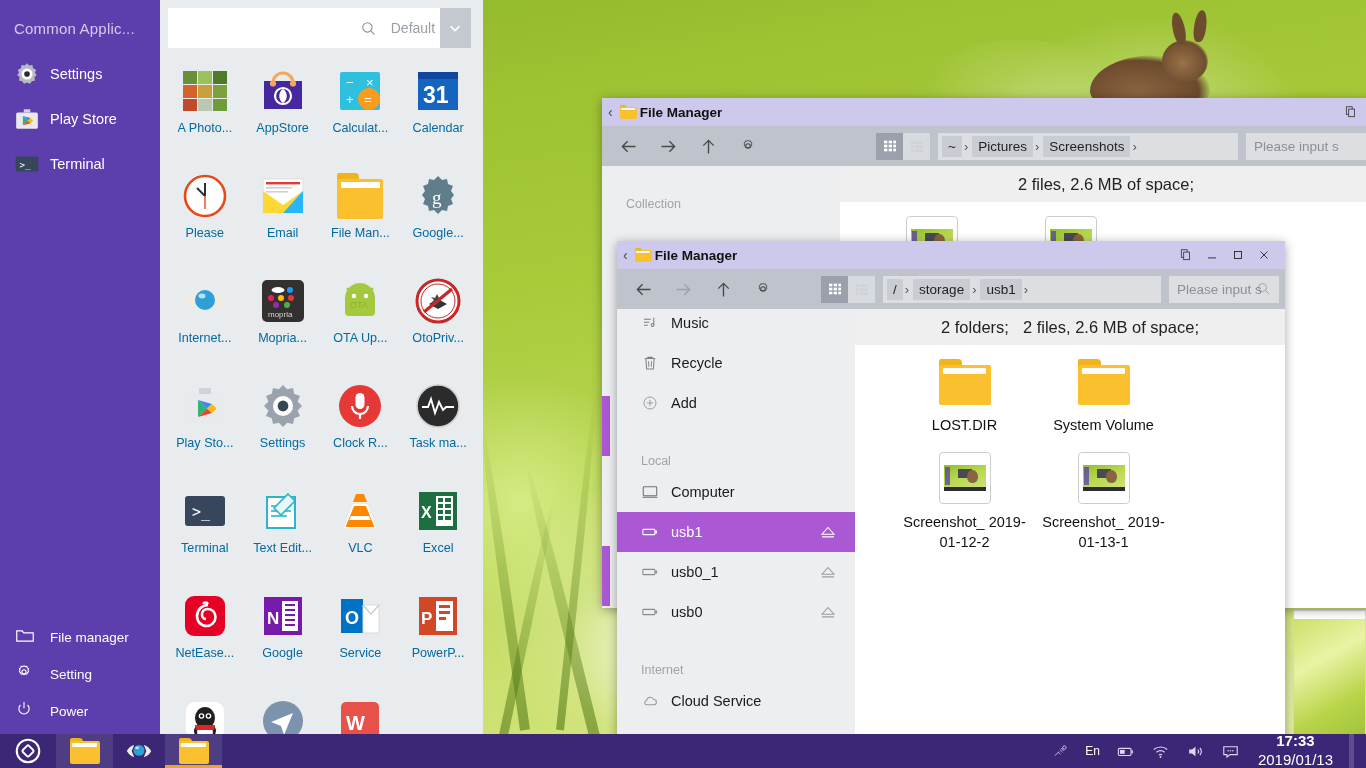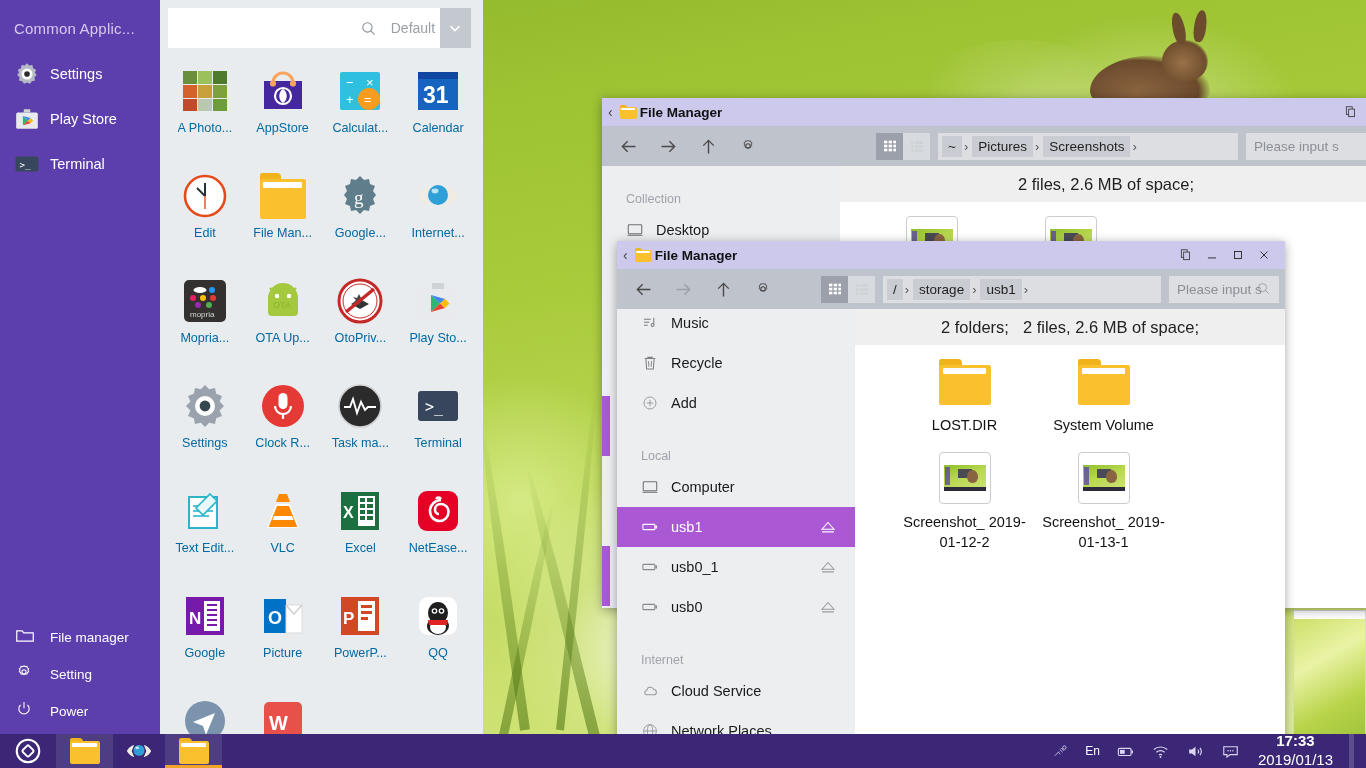--- a/index.html
+++ b/index.html
@@ -116,21 +116,21 @@
     padding: 0 4px; min-width: 270px;
   }
   .crumb { font-size: 13.5px; color: #222; background: #c9ccd2; padding: 3px 6px; margin-right: 2px; }
   .crumb-sep { font-size: 13px; color: #555; margin-right: 4px; }
   .searchfield {
     height: 27px; background: #dcdee2; margin-left: 8px; display:flex; align-items:center;
     padding: 0 8px; font-size: 13.5px; color: #8b8f96; position: relative; min-width: 96px;
   }
   .fm-body { display: flex; }
   .fm-side { width: 238px; background: #eceef0; position: relative; overflow: hidden; }
-  .sec-label { font-size: 12.5px; color: #a0a4aa; padding: 26px 0 4px 24px; }
+  .sec-label { font-size: 12.5px; color: #a0a4aa; padding: 10px 0 4px 24px; margin-top: 21px; }
   .nav-item {
     display: flex; align-items: center; height: 40px; padding-left: 24px; gap: 12px; font-size: 14.5px; color: #1a1a1a;
   }
   .nav-item.active { background: #ab58d4; color: #fff; }
   .nav-item .eject { margin-left: auto; margin-right: 18px; }
   .fm-main { flex: 1; background: #fff; position: relative; overflow: hidden; }
   .fm-status {
     height: 36px; background: #efefef; display: flex; align-items: center; justify-content: center;
     font-size: 16.5px; color: #222; gap: 14px;
   }
@@ -358,23 +358,36 @@
 
       <div class="app app-row-h">
         <div class="app-ico">
           <svg viewBox="0 0 46 46" width="46" height="46">
             <circle cx="23" cy="23" r="20" fill="#fff" stroke="#e64a19" stroke-width="2.6"></circle>
             <line x1="23" y1="23" x2="23" y2="10" stroke="#263238" stroke-width="2"></line>
             <line x1="23" y1="23" x2="15" y2="15" stroke="#263238" stroke-width="2"></line>
             <line x1="23" y1="23" x2="23" y2="36" stroke="#e64a19" stroke-width="1.4"></line>
           </svg>
         </div>
-        <div class="app-lbl">Edit</div>
-      </div>
-
+        <div class="app-lbl">Please</div>
+      </div>
+
+      <div class="app app-row-h">
+        <div class="app-ico">
+          <svg viewBox="0 0 46 46" width="46" height="46">
+            <rect x="3" y="6" width="40" height="34" fill="#fff" stroke="#dedede"></rect>
+            <rect x="6" y="9" width="34" height="2.4" fill="#e53935"></rect>
+            <rect x="6" y="14" width="26" height="1.6" fill="#cfcfcf"></rect>
+            <rect x="6" y="18" width="22" height="1.6" fill="#cfcfcf"></rect>
+            <path d="M3 18l20 14L43 18v22H3z" fill="#fdd835"></path>
+            <path d="M43 18v22H23z" fill="#29b6f6"></path>
+          </svg>
+        </div>
+        <div class="app-lbl">Email</div>
+      </div>
 
       <div class="app app-row-h">
         <div class="app-ico folder">
           <span class="tab"></span>
             <span class="bdy"></span>
             <span class="stripe"></span>
         </div>
         <div class="app-lbl">File Man...</div>
       </div>
 
@@ -579,21 +592,21 @@
 
       <div class="app app-row-h">
         <div class="app-ico">
           <svg viewBox="0 0 46 46" width="46" height="46">
             <rect x="4" y="6" width="22" height="34" fill="#0072c6"></rect>
             <path d="M26 12h16v28H26z" fill="#ffffff" stroke="#d9d9d9"></path>
             <path d="M26 12l8 9 8-9" fill="none" stroke="#d0d0d0" stroke-width="1.6"></path>
             <text x="8" y="31" font-size="18" font-weight="bold" fill="#ffffff" font-family="sans-serif">O</text>
           </svg>
         </div>
-        <div class="app-lbl">Picture</div>
+        <div class="app-lbl">Service</div>
       </div>
 
       <div class="app app-row-h">
         <div class="app-ico">
           <svg viewBox="0 0 46 46" width="46" height="46">
             <rect x="4" y="4" width="38" height="38" fill="#d24726"></rect>
             <rect x="21" y="8" width="17" height="30" fill="#ffffff"></rect>
             <g fill="#d24726">
                 <rect x="24" y="12" width="11" height="3"></rect>
                 <rect x="24" y="18" width="11" height="3"></rect>
@@ -720,29 +733,20 @@
         <span class="crumb">Pictures</span>
         <span class="crumb-sep">›</span>
         <span class="crumb">Screenshots</span>
         <span class="crumb-sep">›</span>
       </span>
       <span class="searchfield" style="min-width:120px;">Please input s</span>
     </div>
     <div class="fm-body" style="height:442px;">
       <div class="fm-side" style="height:442px;">
         <div class="sec-label">Collection</div>
-        <div class="nav-item">
-          <span>
-            <svg viewBox="0 0 24 24" width="18" height="18">
-                <rect x="3" y="5" width="18" height="12" rx="1.2" fill="none" stroke="#707070" stroke-width="1.4"></rect>
-                <line x1="2" y1="19" x2="22" y2="19" stroke="#707070" stroke-width="1.4"></line>
-              </svg>
-          </span>
-          <span>Desktop</span>
-        </div>
         <div style="position:absolute;left:0;top:230px;width:8px;height:60px;background:#ab58d4;"></div>
         <div style="position:absolute;left:0;top:380px;width:8px;height:60px;background:#ab58d4;"></div>
       </div>
       <div class="fm-main" style="height:442px;">
         <div class="fm-status" style="justify-content:center;">
           <span>2 files, 2.6 MB of space;</span>
         </div>
         <div class="files" style="padding-left:22px;">
           <div class="file-cell">
             <div class="thumb">

